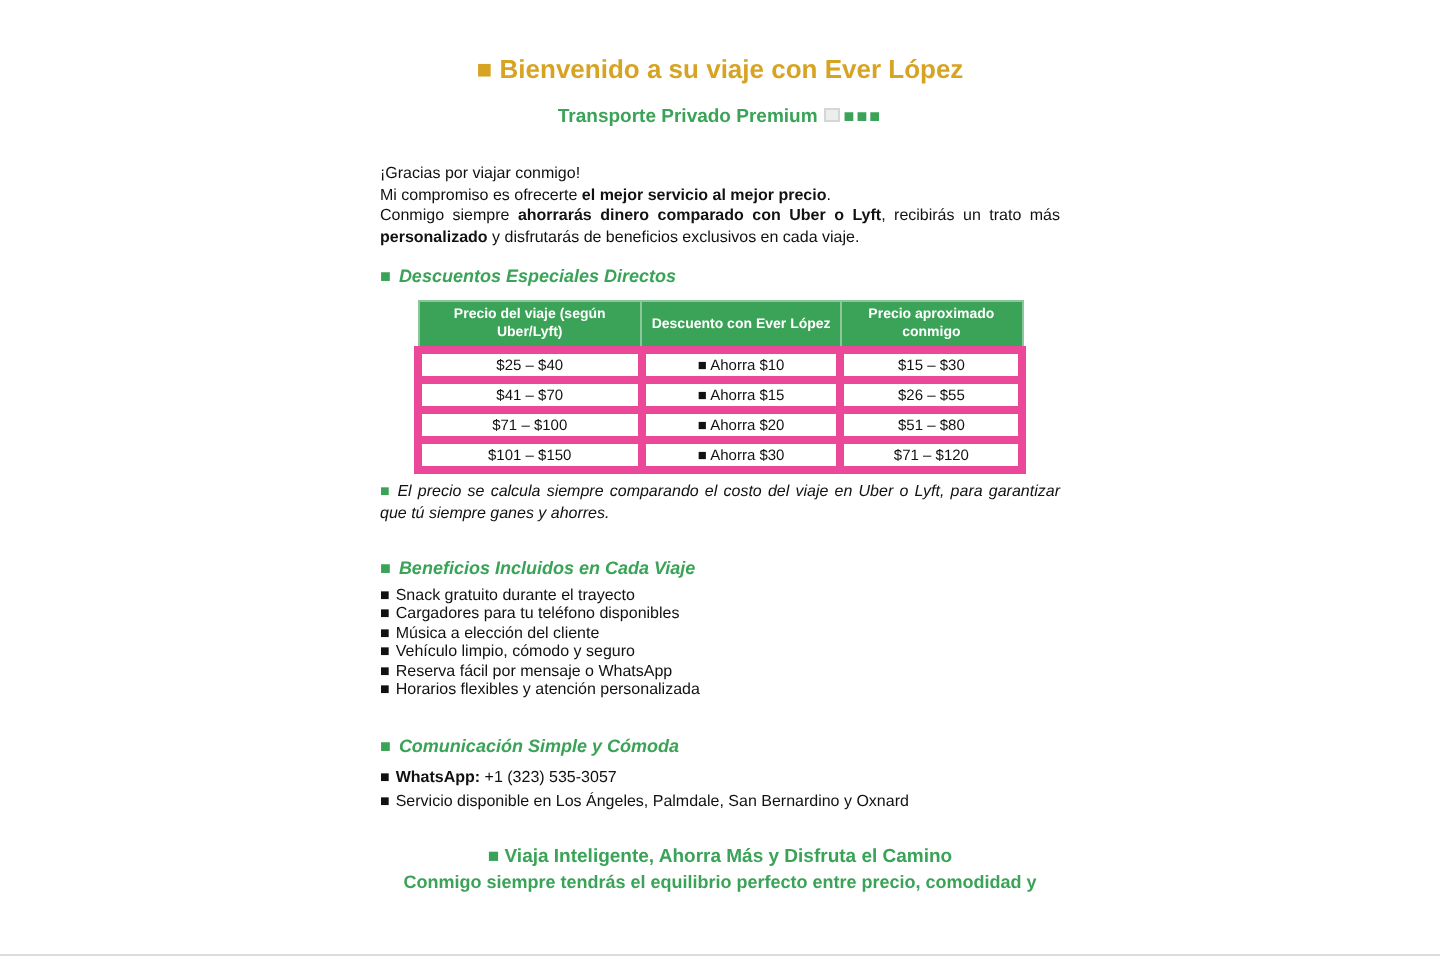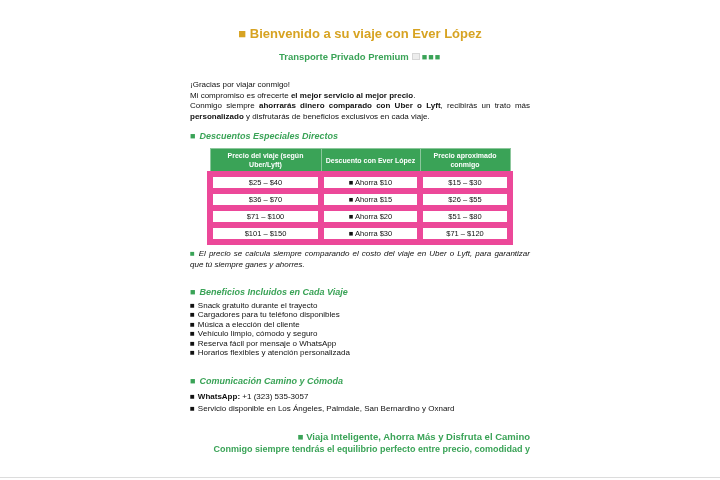--- a/index.html
+++ b/index.html
@@ -1,21 +1,21 @@
 <!DOCTYPE html>
 <html><head>
 <meta charset="utf-8">
 <style>
   html,body { margin:0; padding:0; }
   body {
     width:720px; height:480px; background:#ffffff; overflow:hidden;
     font-family:"Liberation Sans", sans-serif; color:#111111;
     position:relative;
   }
-  .col { width:340px; margin:12px auto; padding-top:14px; }
+  .col { width:340px; margin:0 auto; padding-top:27px; }
 
   .doc-title {
     text-align:center; font-size:13px; font-weight:bold; line-height:15px;
     color:#d7a322;
   }
   .doc-subtitle {
     text-align:center; font-size:9.5px; font-weight:bold; line-height:12px;
     color:#3aa357; margin-top:10px;
   }
   .emoji-fallback {
@@ -39,21 +39,21 @@
 
   table.discounts {
     width:306px; margin:6px auto 0; border-collapse:collapse;
     font-size:7.5px;
   }
   table.discounts th {
     background:#3aa357; color:#ffffff; font-weight:bold; font-size:7px;
     padding:2px 1px; border:1px solid #8cc79c; line-height:9px;
   }
   table.discounts td {
-    border:6px solid #ec4899; text-align:center; padding:1.5px 1px;
+    border:4px solid #ec4899; text-align:center; padding:1.5px 1px;
     line-height:7.5px; height:8px;
   }
   table.discounts col.c1 { width:37%; }
   table.discounts col.c2 { width:33%; }
   table.discounts col.c3 { width:30%; }
 
   .note {
     font-size:8px; font-style:italic; line-height:10.5px; margin-top:4px;
     text-align:justify;
   }
@@ -61,21 +61,21 @@
 
   .benefit-list { margin-top:3px; }
   .benefit-item { font-size:8px; line-height:9.4px; }
   .benefit-item .sq { margin-right:3px; }
 
   .comm-para { font-size:8px; line-height:10.5px; margin-top:5px; }
   .contact { margin-top:4px; }
   .contact-line { font-size:8px; line-height:11.5px; }
   .contact-line .sq { margin-right:3px; }
 
-  .footer { margin-top:16px; text-align:right; color:#3aa357; font-weight:bold; }
+  .footer { margin-top:16px; text-align:center; color:#3aa357; font-weight:bold; }
   .footer-head { font-size:9.5px; line-height:13px; }
   .footer-line2 { font-size:9px; line-height:12px; }
 
   .page-bottom-rule {
     position:absolute; left:0; bottom:2px; width:720px; height:1px;
     background:#dcdcdc;
   }
 </style>
 </head>
 <body>
@@ -107,21 +107,21 @@
         <th>Precio aproximado conmigo</th>
       </tr>
     </thead>
     <tbody>
       <tr>
         <td>$25 – $40</td>
         <td>■ Ahorra $10</td>
         <td>$15 – $30</td>
       </tr>
       <tr>
-        <td>$36 – $70</td>
+        <td>$41 – $70</td>
         <td>■ Ahorra $15</td>
         <td>$26 – $55</td>
       </tr>
       <tr>
         <td>$71 – $100</td>
         <td>■ Ahorra $20</td>
         <td>$51 – $80</td>
       </tr>
       <tr>
         <td>$101 – $150</td>
@@ -137,21 +137,21 @@
 
   <div class="benefit-list">
     <div class="benefit-item"><span class="sq">■</span><span>Snack gratuito durante el trayecto</span></div>
     <div class="benefit-item"><span class="sq">■</span><span>Cargadores para tu teléfono disponibles</span></div>
     <div class="benefit-item"><span class="sq">■</span><span>Música a elección del cliente</span></div>
     <div class="benefit-item"><span class="sq">■</span><span>Vehículo limpio, cómodo y seguro</span></div>
     <div class="benefit-item"><span class="sq">■</span><span>Reserva fácil por mensaje o WhatsApp</span></div>
     <div class="benefit-item"><span class="sq">■</span><span>Horarios flexibles y atención personalizada</span></div>
   </div>
 
-  <div class="sec-head h-comm"><span class="head-sq">■</span><span>Comunicación Camino y Cómoda</span></div>
+  <div class="sec-head h-comm"><span class="head-sq">■</span><span>Comunicación Simple y Cómoda</span></div>
 
 
   <div class="contact">
     <div class="contact-line"><span class="sq">■</span><span class="b">WhatsApp:</span><span> +1 (323) 535-3057</span></div>
     <div class="contact-line"><span class="sq">■</span><span>Servicio disponible en Los Ángeles, Palmdale, San Bernardino y Oxnard</span></div>
   </div>
 
   <div class="footer">
     <div class="footer-head"><span>■</span> <span>Viaja Inteligente, Ahorra Más y Disfruta el Camino</span></div>
     <div class="footer-line2">Conmigo siempre tendrás el equilibrio perfecto entre precio, comodidad y</div>

